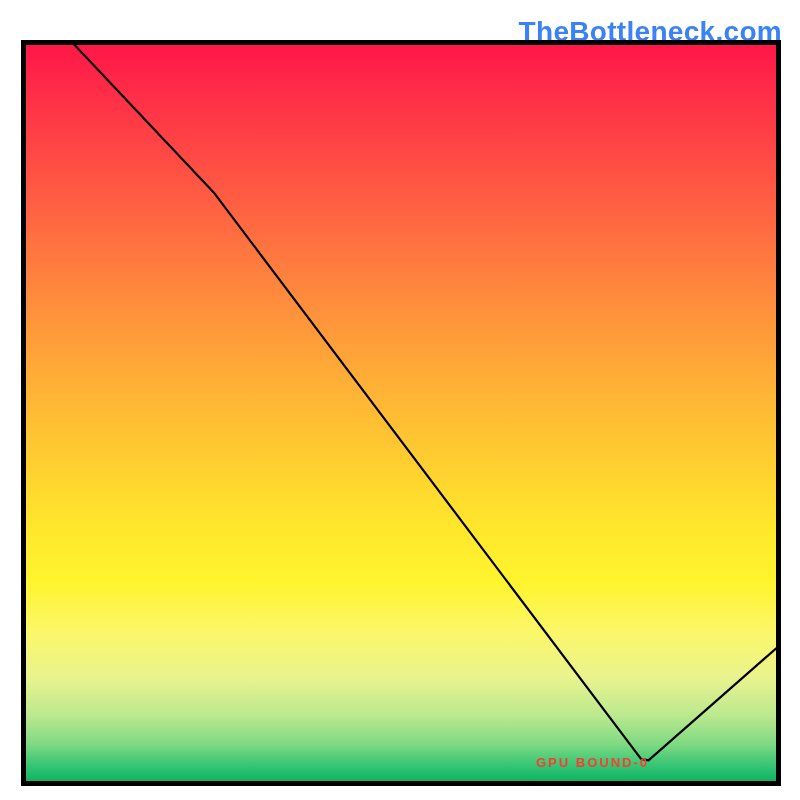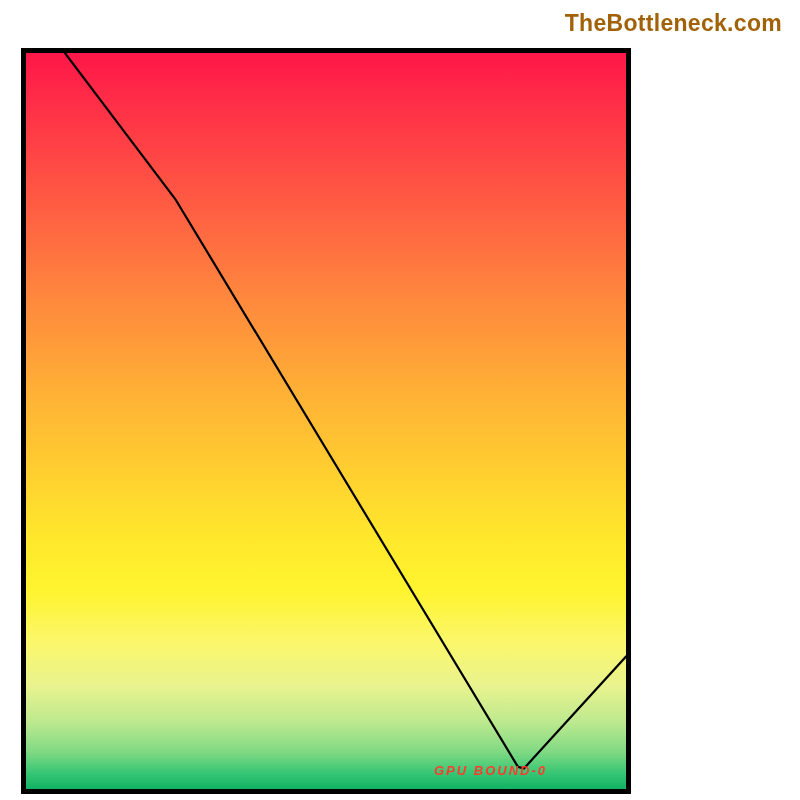--- a/index.html
+++ b/index.html
@@ -11,33 +11,33 @@
     font-family: Arial, Helvetica, sans-serif;
     overflow: hidden;
   }
   .wrap {
     position: relative;
     width: 800px;
     height: 800px;
   }
   .watermark {
     position: absolute;
-    top: 10px;
+    top: 16px;
     right: 18px;
-    font-size: 23px;
+    font-size: 28px;
     font-weight: 600;
-    color: #a16207;
+    color: #3b82f6;
     letter-spacing: 0.3px;
     user-select: none;
   }
   .plot {
     position: absolute;
     left: 21px;
-    top: 48px;
-    width: 610px;
+    top: 40px;
+    width: 760px;
     height: 746px;
     box-sizing: border-box;
     border: 5px solid #000;
     
     background: linear-gradient(
       to bottom,
       #ff1748 0%,
       #ff3247 8%,
       #ff5a43 20%,
       #ff8a3d 34%,
@@ -45,21 +45,20 @@
       #ffd22f 58%,
       #ffe82c 66%,
       #fff42e 73%,
       #fbf76b 80%,
       #e9f38e 86%,
       #bce98f 91%,
       #7fd983 95%,
       #33c573 98%,
       #11b264 100%
     );
-    font-style: italic;
   }
   .line-svg {
     position: absolute;
     left: 0;
     top: 0;
     width: 100%;
     height: 100%;
   }
   .series-label {
     position: absolute;

